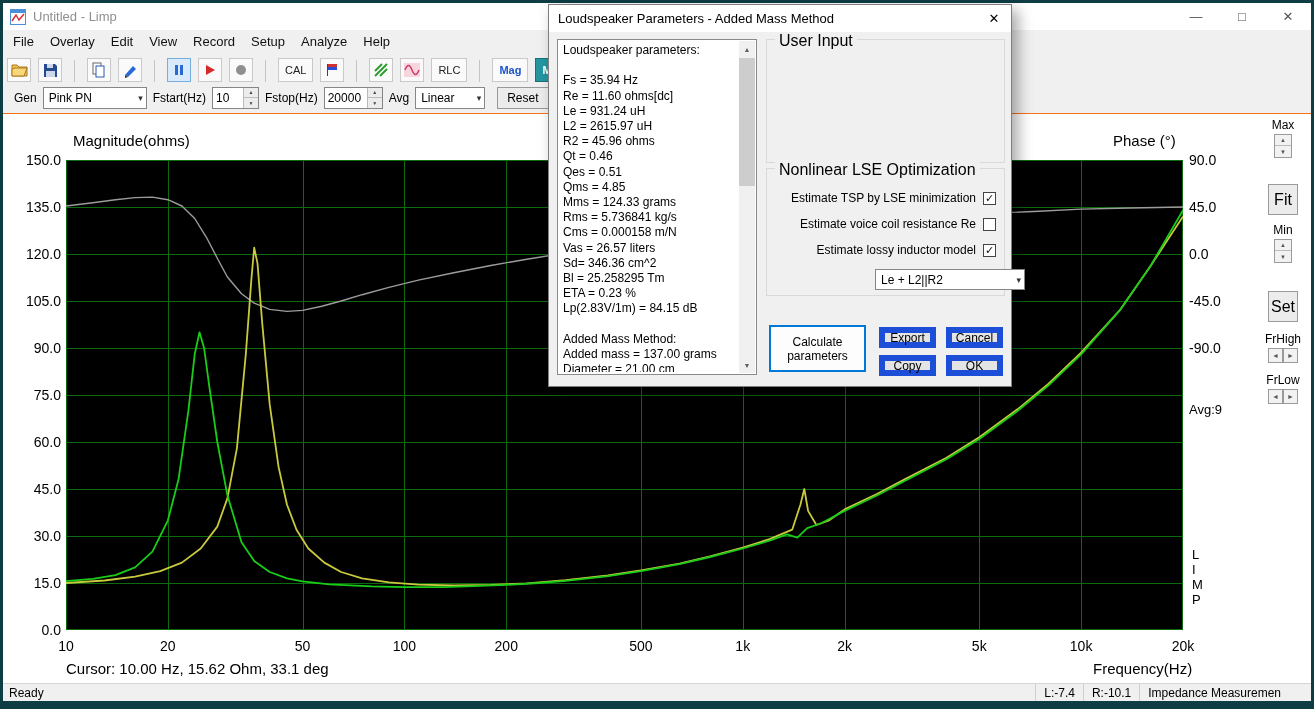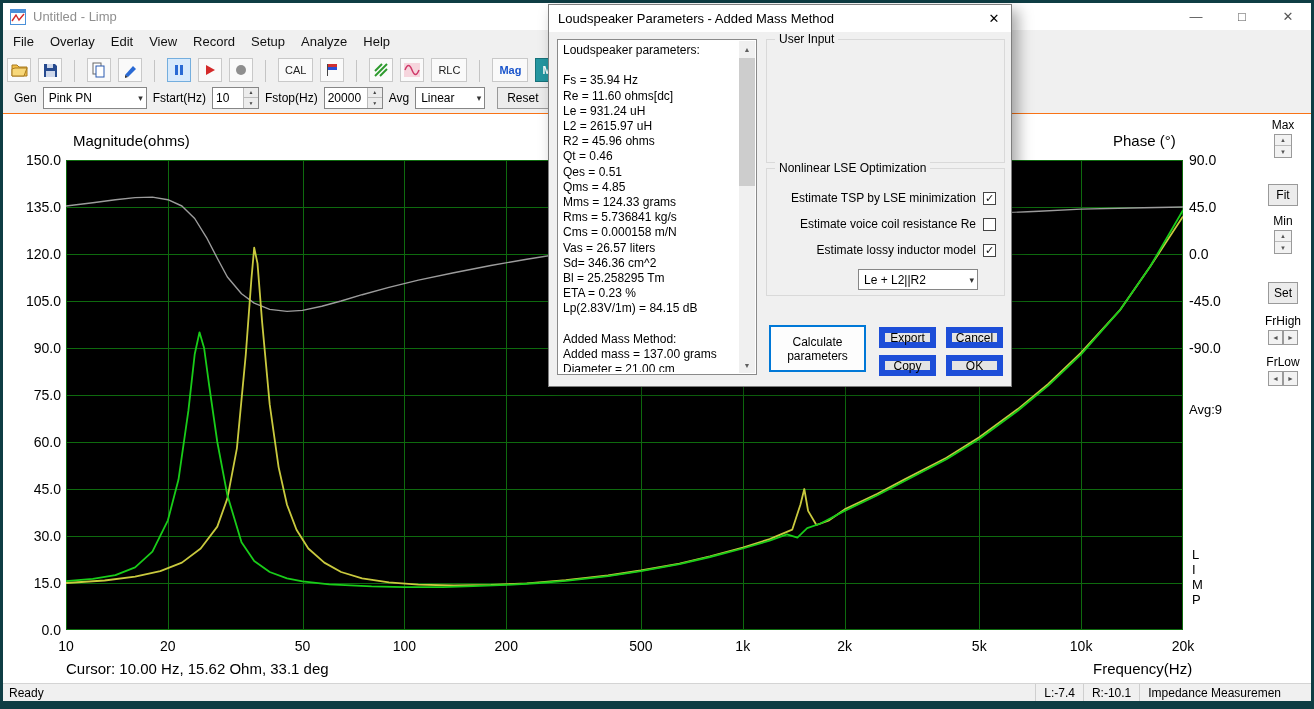--- a/index.html
+++ b/index.html
@@ -54,21 +54,21 @@
   .ytick.right { left:1186px; }
   .xtick { position:absolute; transform:translateX(-50%); font-size:14px; color:#000; }
   .cursor-text { position:absolute; left:63px; top:546px; font-size:15px; color:#000; }
   .freq-title { position:absolute; left:1090px; top:546px; font-size:15px; color:#000; }
   .avg-ind { position:absolute; left:1186px; top:288px; font-size:13px; color:#000; }
   .limp-logo { position:absolute; left:1189px; top:433px; font-size:13px; line-height:15px; color:#000; }
 
   
   .side-panel { position:absolute; left:1252px; top:4px; width:56px; display:flex; flex-direction:column; align-items:center; }
   .sp-lbl { font-size:12px; color:#000; }
-  .sp-btn { width:30px; height:22px; font-size:12px; background:#ececec; border:1px solid #9a9a9a; }
+  .sp-btn { width:30px; height:31px; font-size:16px; background:#ececec; border:1px solid #9a9a9a; }
   .vspin { width:18px; border:1px solid #9a9a9a; background:#f2f2f2; margin-top:2px; }
   .vs-b { height:11px; display:flex; align-items:center; justify-content:center; font-size:6px; color:#555; }
   .vs-b:first-child { border-bottom:1px solid #bbb; }
   .hspin { display:flex; margin-top:2px; }
   .hs-b { width:15px; height:15px; border:1px solid #9a9a9a; background:#f2f2f2; display:flex; align-items:center; justify-content:center; font-size:7px; color:#555; }
   .mt26 { margin-top:26px; } .mt8 { margin-top:8px; } .mt28 { margin-top:28px; } .mt10 { margin-top:10px; }
 
   
   .statusbar { position:absolute; left:0; top:680px; width:1308px; height:18px; background:#f0f0f0; border-top:1px solid #d4d4d4; display:flex; align-items:center; font-size:12px; color:#000; }
   .sb-ready { padding-left:6px; }
@@ -82,28 +82,28 @@
   .dlg-close { margin-left:auto; width:34px; height:100%; display:flex; align-items:center; justify-content:center; font-size:13px; color:#000; }
   .params-box { position:absolute; left:8px; top:34px; width:200px; height:336px; background:#fff; border:1px solid #8a8a8a; }
   .params-inner { position:absolute; left:5px; top:3px; right:18px; bottom:2px; font-size:12px; line-height:15.2px; overflow:hidden; white-space:nowrap; color:#000; }
   .vscroll { position:absolute; top:1px; right:1px; bottom:1px; width:16px; background:#f0f0f0; }
   .vs-btn { height:16px; display:flex; align-items:center; justify-content:center; font-size:7px; color:#606060; }
   .vs-btn.down { position:absolute; bottom:0; width:100%; }
   .vs-thumb { position:absolute; top:17px; left:0; width:100%; height:128px; background:#cdcdcd; }
   .group { position:absolute; border:1px solid #d9d9d9; }
   .user-group { left:217px; top:34px; width:239px; height:124px; padding-top:26px; }
   .nl-group { left:217px; top:163px; width:239px; height:128px; padding-top:20px; }
-  .legend { position:absolute; top:-8px; left:8px; background:#f0f0f0; padding:0 4px; font-size:12px; color:#000; }
+  .legend { position:absolute; top:-8px; left:8px; background:#f0f0f0; padding:0 4px; font-size:16px; color:#000; }
   .ui-row { display:flex; align-items:center; justify-content:flex-end; gap:8px; margin:0 10px 11px 0; height:20px; }
   .ui-label { font-size:12px; color:#000; }
   .ui-input { width:46px; height:20px; border:1px solid #8a8a8a; font-size:12px; padding:0 4px; background:#fff; }
   .cb-row { display:flex; align-items:center; justify-content:flex-end; gap:7px; margin:0 8px 8px 0; height:18px; }
   .cb-label { font-size:12px; color:#000; }
   .cb { width:13px; height:13px; border:1px solid #444; background:#fff; font-size:11px; line-height:11px; display:flex; align-items:center; justify-content:center; color:#111; }
-  .model-select { position:absolute; left:91px; top:100px; width:120px; height:21px; }
+  .model-select { position:absolute; left:108px; top:100px; width:150px; height:21px; }
   .btn { position:absolute; font-size:12px; background:#e4e4e4; border:6px solid #1d4ed8; display:flex; align-items:center; justify-content:center; text-align:center; color:#000; }
   .btn.calc { left:220px; top:320px; width:97px; height:47px; background:#fdfdfd; border:2px solid #0078d7; line-height:14px; padding:0 8px; }
   .btn.export { left:330px; top:322px; width:57px; height:21px; }
   .btn.cancel { left:397px; top:322px; width:57px; height:21px; }
   .btn.copy   { left:330px; top:350px; width:57px; height:21px; }
   .btn.ok     { left:397px; top:350px; width:57px; height:21px; }
 </style>
 </head>
 <body>
 

